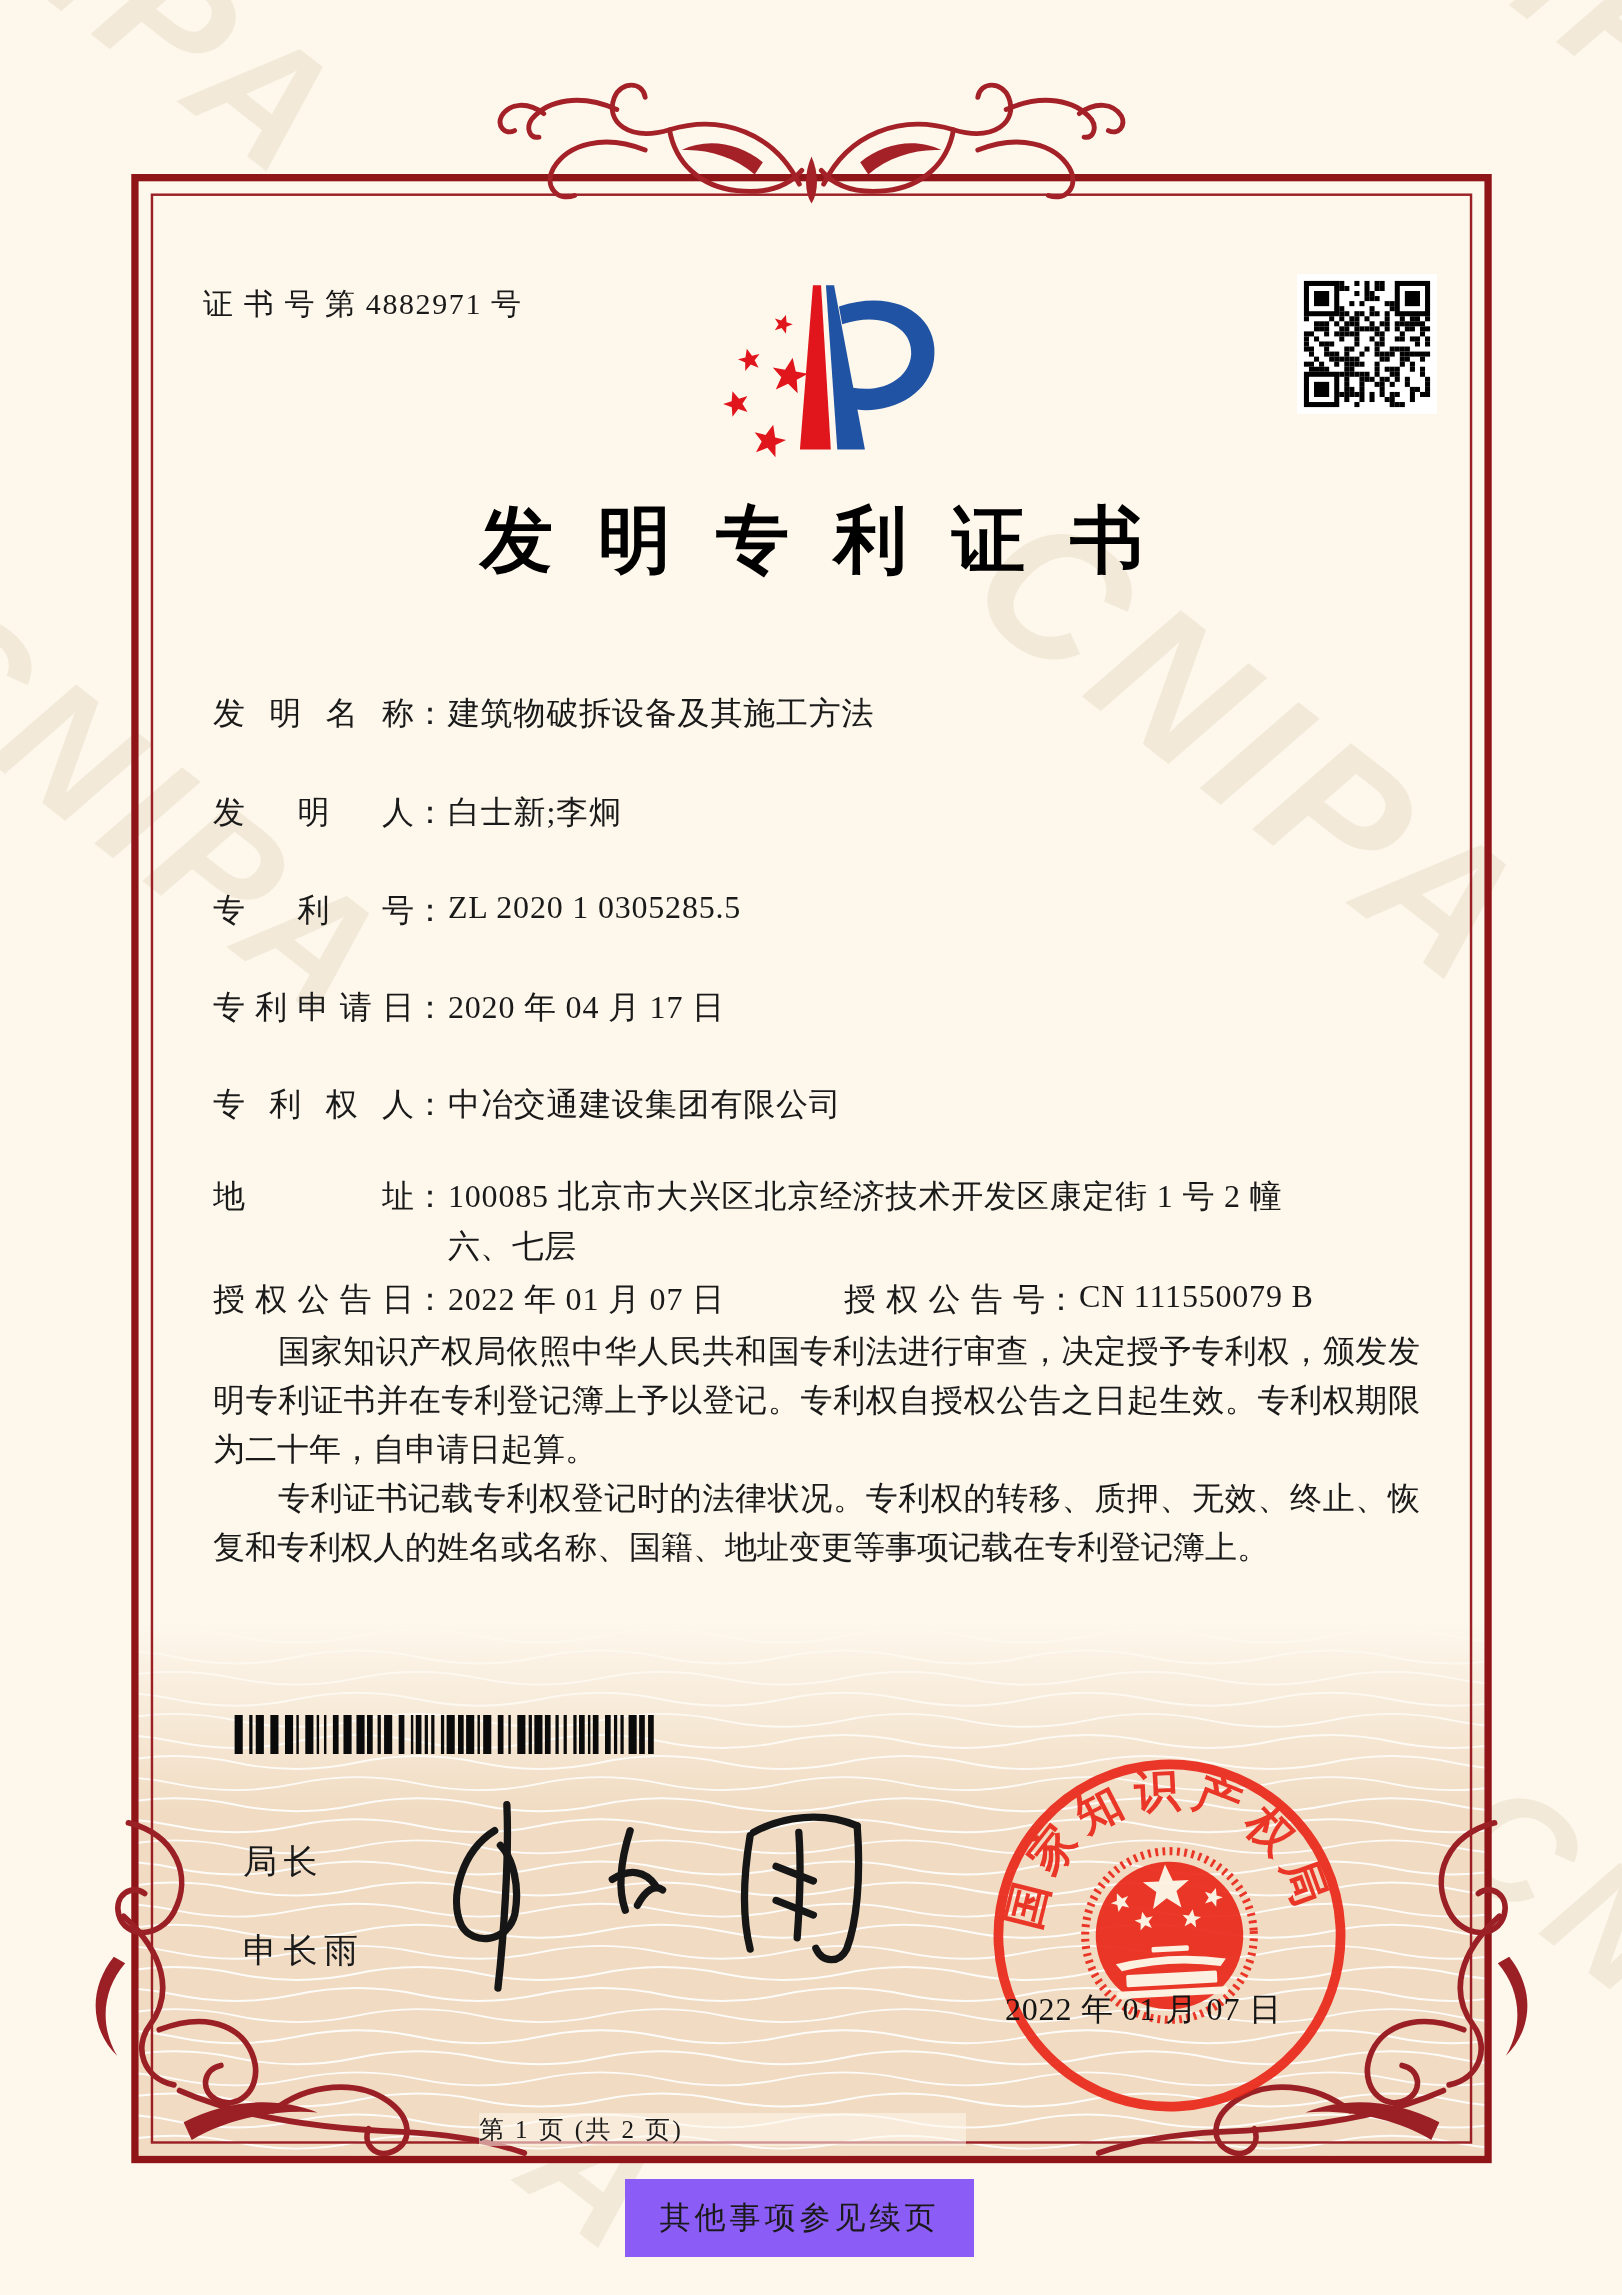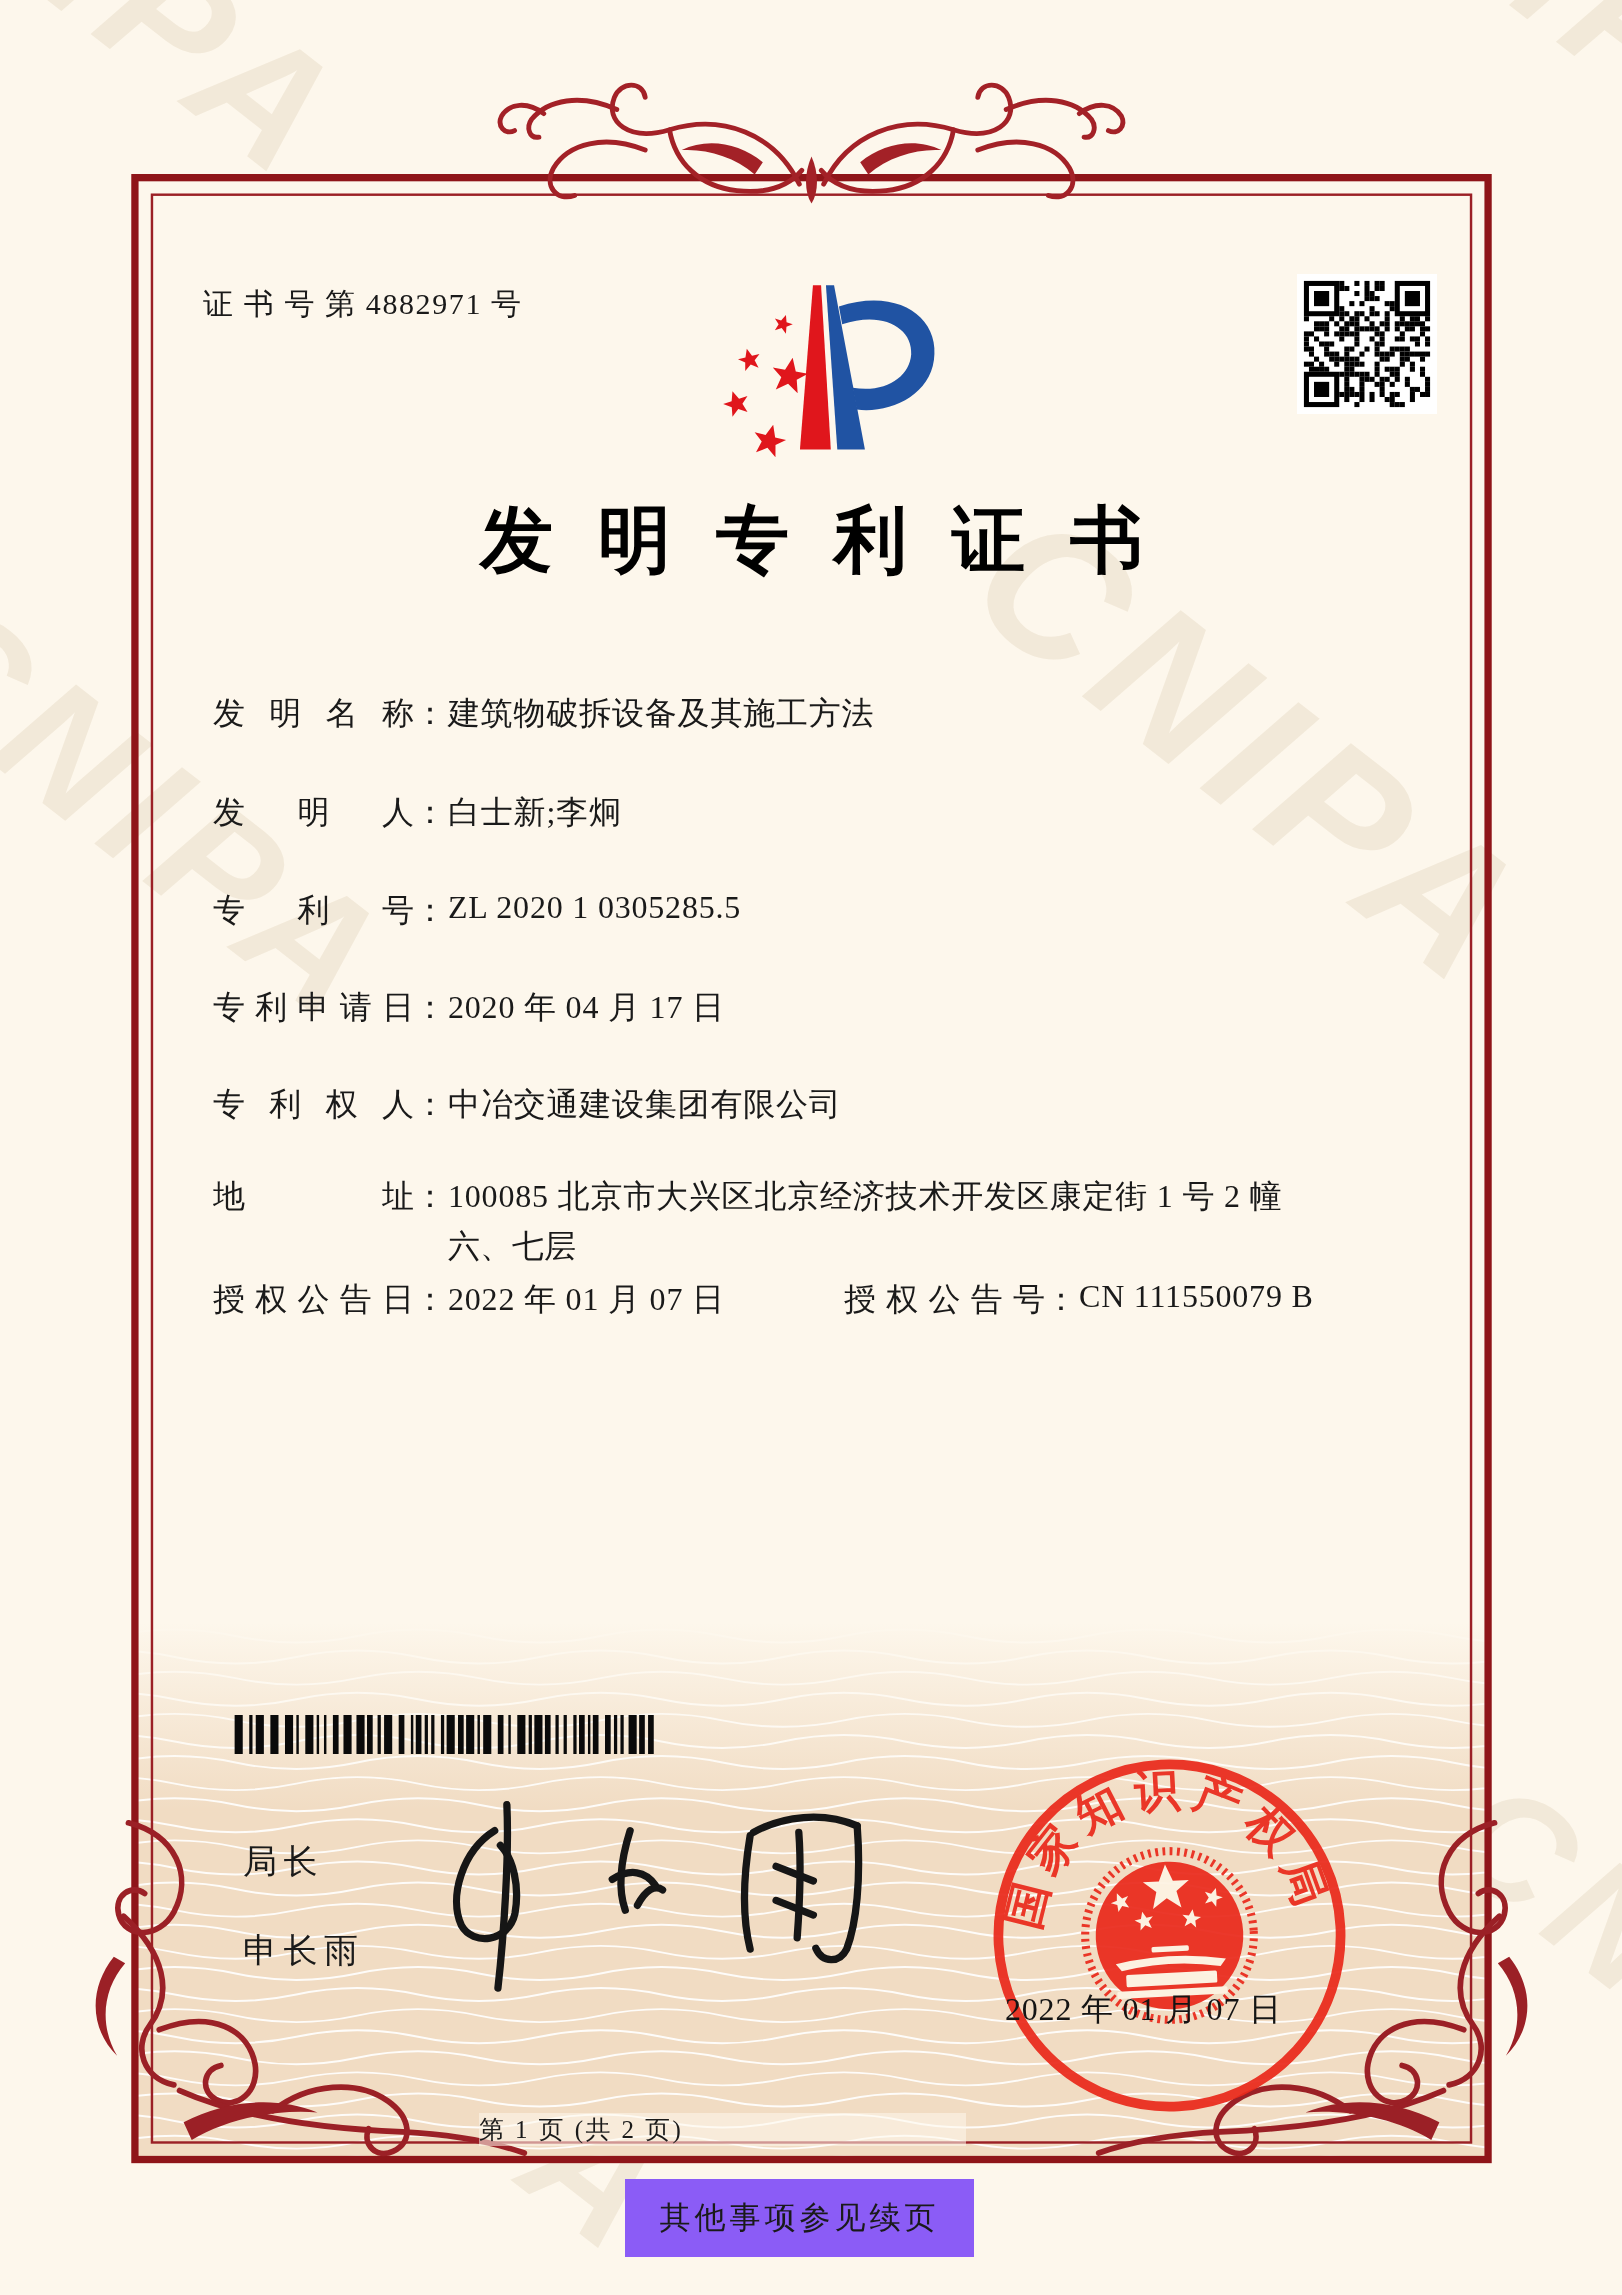--- a/index.html
+++ b/index.html
@@ -464,20 +464,24 @@
           <span>权</span>
           <span>公</span>
           <span>告</span>
           <span>号</span>
         </span>
         <span class="fcolon">：</span>
         <span class="fvalue">CN 111550079 B</span>
     </span>
   </div>
 
+  <div class="body-text">
+    <p>国家知识产权局依照中华人民共和国专利法进行审查，决定授予专利权，颁发发明专利证书并在专利登记簿上予以登记。专利权自授权公告之日起生效。专利权期限为二十年，自申请日起算。</p>
+    <p>专利证书记载专利权登记时的法律状况。专利权的转移、质押、无效、终止、恢复和专利权人的姓名或名称、国籍、地址变更等事项记载在专利登记簿上。</p>
+  </div>
 
   <svg id="barcode-svg" class="abs barcode" width="424" height="39" xmlns="http://www.w3.org/2000/svg" viewBox="0 0 522 48">
       <rect x="2" y="0" width="10" height="48" fill="#0a0a0a"></rect>
       <rect x="20" y="0" width="4" height="48" fill="#0a0a0a"></rect>
       <rect x="28" y="0" width="10" height="48" fill="#0a0a0a"></rect>
       <rect x="46" y="0" width="10" height="48" fill="#0a0a0a"></rect>
       <rect x="64" y="0" width="10" height="48" fill="#0a0a0a"></rect>
       <rect x="78" y="0" width="3" height="48" fill="#0a0a0a"></rect>
       <rect x="89" y="0" width="10" height="48" fill="#0a0a0a"></rect>
       <rect x="103" y="0" width="3" height="48" fill="#0a0a0a"></rect>

